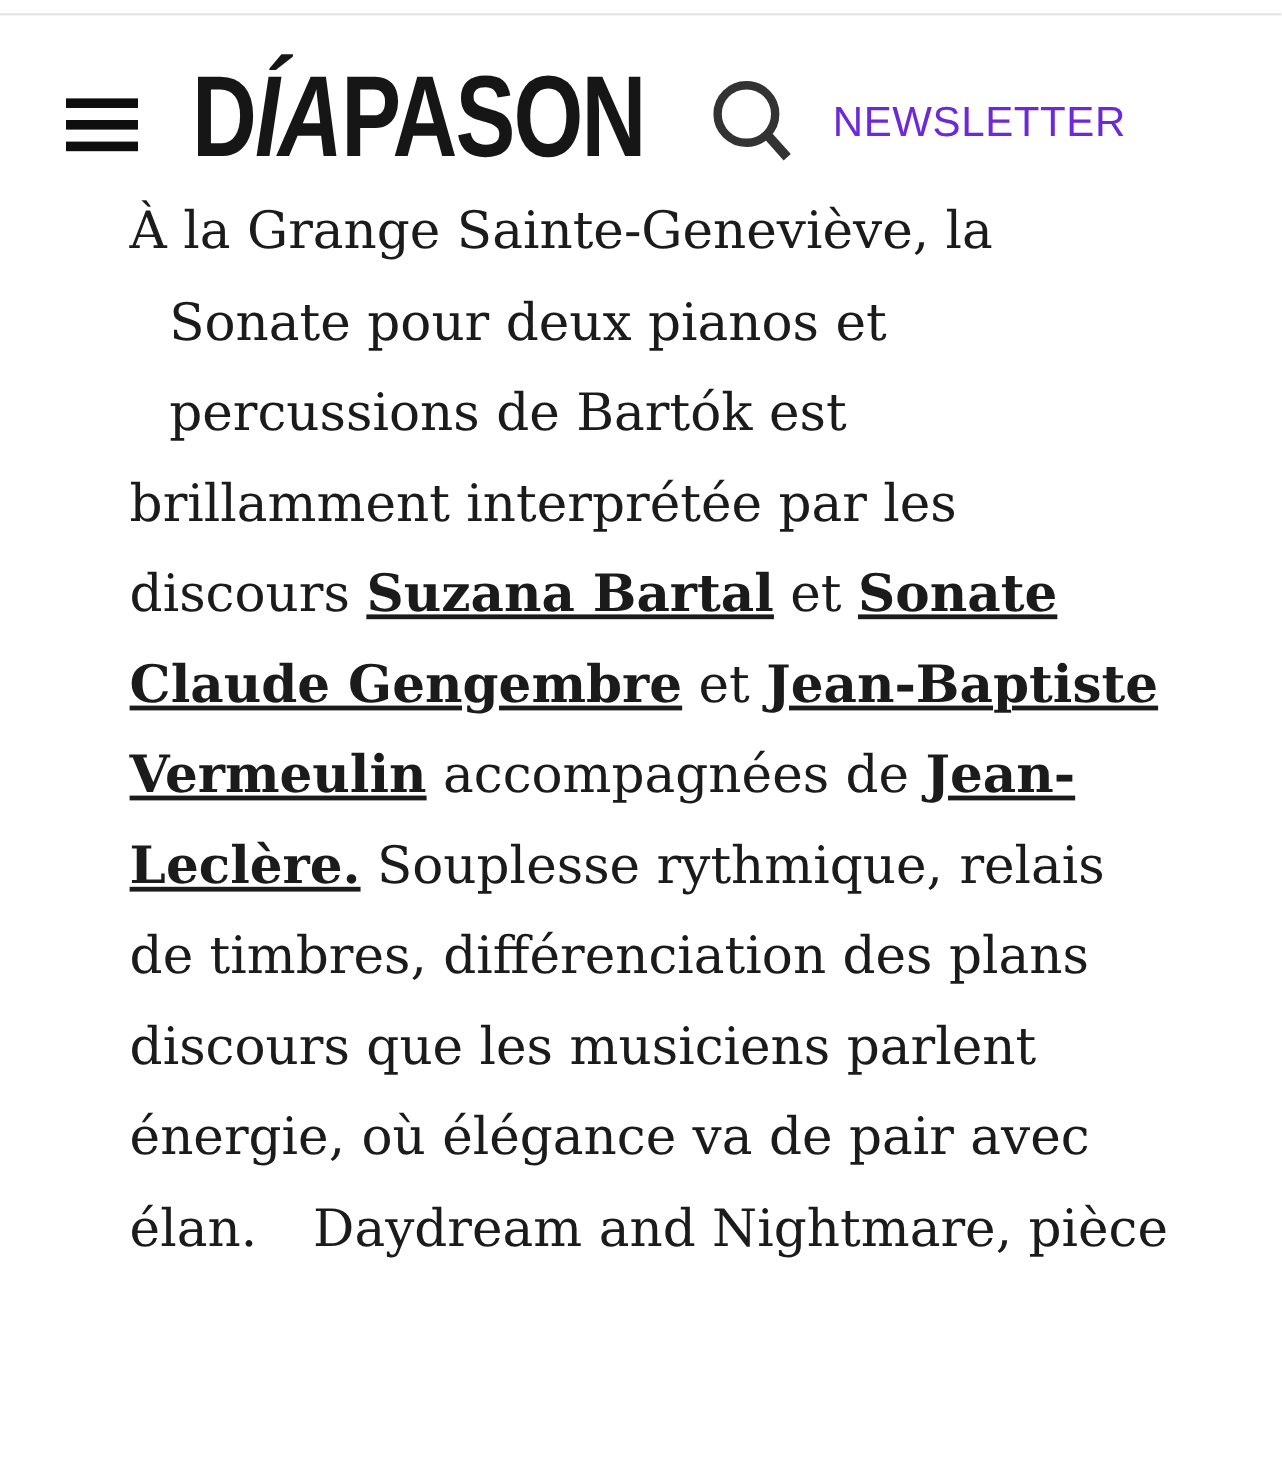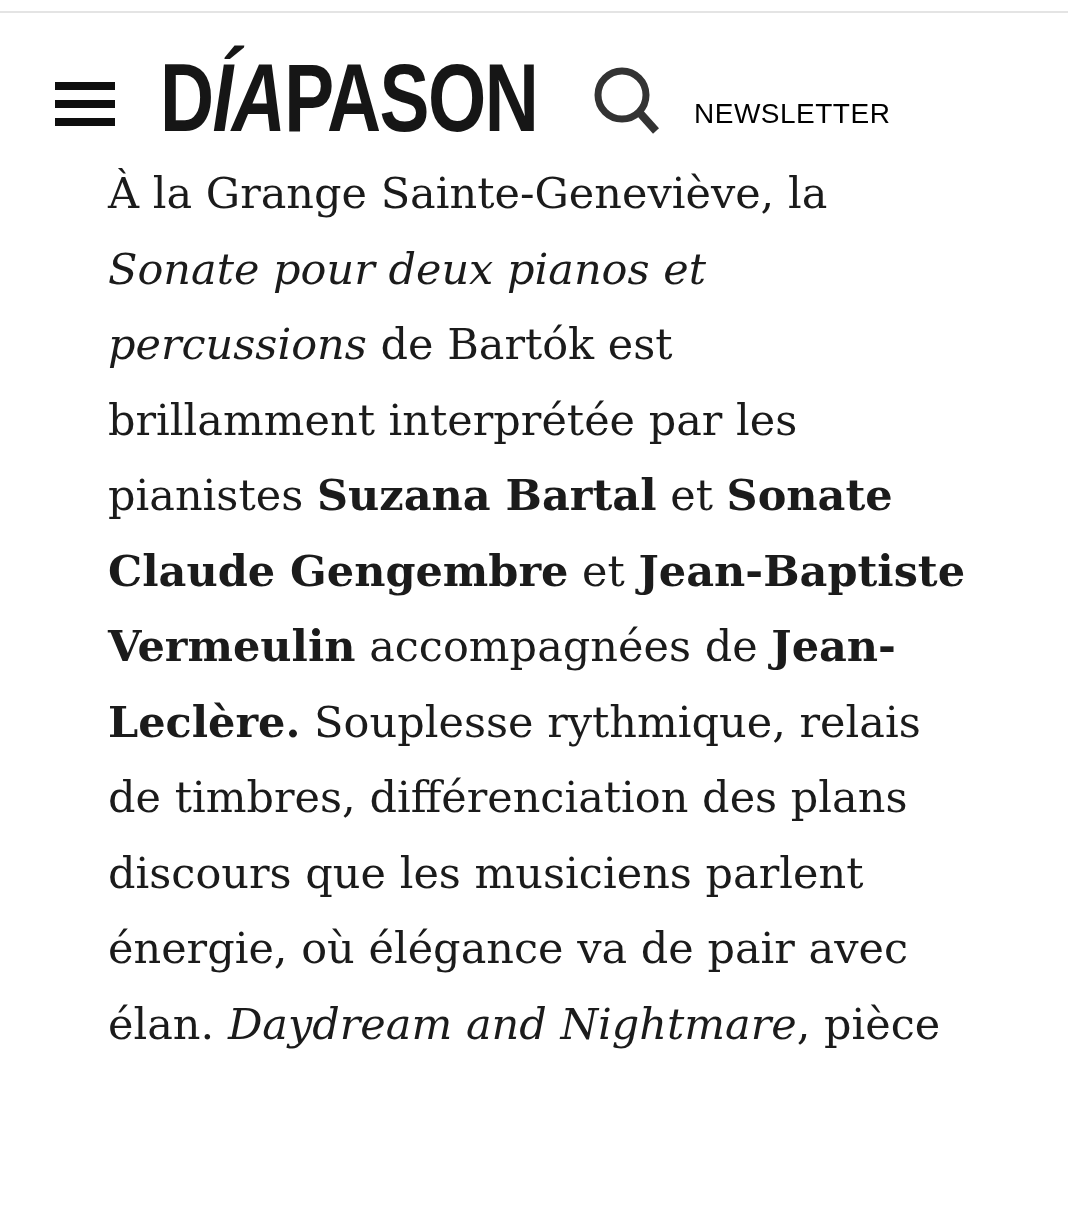--- a/index.html
+++ b/index.html
@@ -85,49 +85,48 @@
     border: none;
     padding: 0;
     cursor: pointer;
   }
   
   .newsletter {
     position: absolute;
     left: 694px;
     top: 68px;
     font-family: "Liberation Sans", sans-serif;
-    font-size: 28px;
+    font-size: 35px;
     font-weight: 400;
     letter-spacing: 0.5px;
     line-height: 41px;
-    color: #000000;
+    color: #6d28d9;
     text-decoration: none;
     cursor: pointer;
     white-space: nowrap;
-    margin-top: 12px;
   }
   
   .article {
     position: absolute;
     left: 2px;
     top: 156px;
     width: 100%;
     padding: 0;
   }
   .line {
     height: 75.5px;
     line-height: 75.5px;
     padding-left: 106px;
     font-size: 43px;
     white-space: nowrap;
     color: #1b1b1b;
   }
   .line .seg-normal { font-style: normal; font-weight: 400; }
-  .line .seg-italic { font-style: italic; font-weight: 400; }
-  .line .seg-bold   { font-style: normal; font-weight: 700; }
+  .line .seg-italic { font-weight: 400; margin-left: 33px; }
+  .line .seg-bold   { font-style: normal; font-weight: 700; text-decoration: underline; }
 </style>
 </head>
 <body>
 
 <div class="top-divider"></div>
 
 <header>
   <button class="hamburger" aria-label="menu">
     <span></span>
     <span></span>
@@ -148,21 +147,21 @@
   </button>
 
   <a class="newsletter">NEWSLETTER</a>
 </header>
 
 <main class="article" id="article">
     <div class="line"><span class="seg-normal">À la Grange Sainte-Geneviève, la</span></div>
     <div class="line"><span class="seg-italic">Sonate pour deux pianos et</span></div>
     <div class="line"><span class="seg-italic">percussions</span><span class="seg-normal"> de Bartók est</span></div>
     <div class="line"><span class="seg-normal">brillamment interprétée par les</span></div>
-    <div class="line"><span class="seg-normal">pianistes </span><span class="seg-bold">Suzana Bartal</span><span class="seg-normal"> et </span><span class="seg-bold">Sonate</span></div>
+    <div class="line"><span class="seg-normal">discours </span><span class="seg-bold">Suzana Bartal</span><span class="seg-normal"> et </span><span class="seg-bold">Sonate</span></div>
     <div class="line"><span class="seg-bold">Claude Gengembre</span><span class="seg-normal"> et </span><span class="seg-bold">Jean-Baptiste</span></div>
     <div class="line"><span class="seg-bold">Vermeulin</span><span class="seg-normal"> accompagnées de </span><span class="seg-bold">Jean-</span></div>
     <div class="line"><span class="seg-bold">Leclère.</span><span class="seg-normal"> Souplesse rythmique, relais</span></div>
     <div class="line"><span class="seg-normal">de timbres, différenciation des plans</span></div>
     <div class="line"><span class="seg-normal">discours que les musiciens parlent</span></div>
     <div class="line"><span class="seg-normal">énergie, où élégance va de pair avec</span></div>
     <div class="line"><span class="seg-normal">élan. </span><span class="seg-italic">Daydream and Nightmare</span><span class="seg-normal">, pièce</span></div>
   </main>
 
 </body></html>

